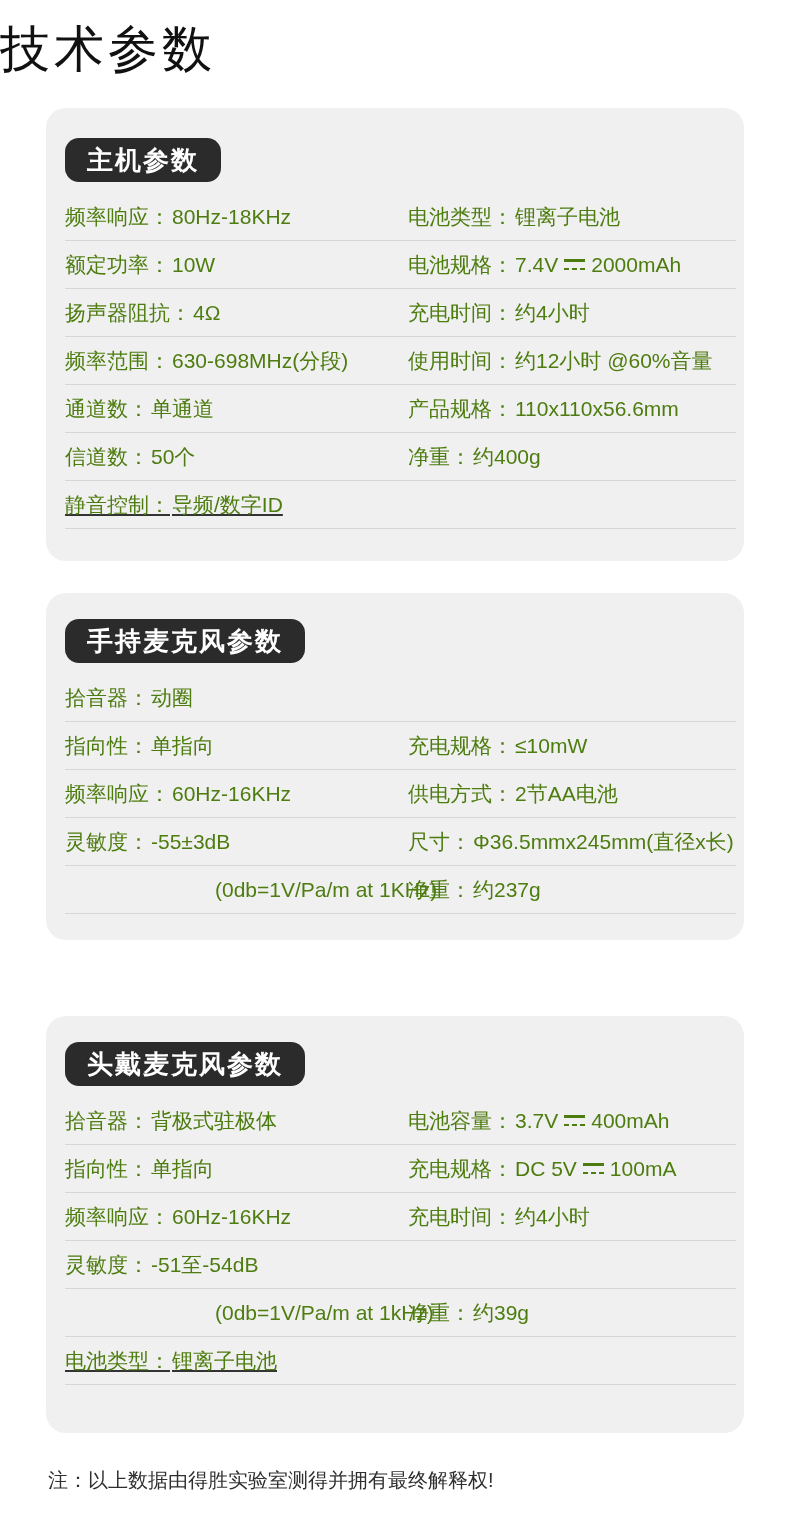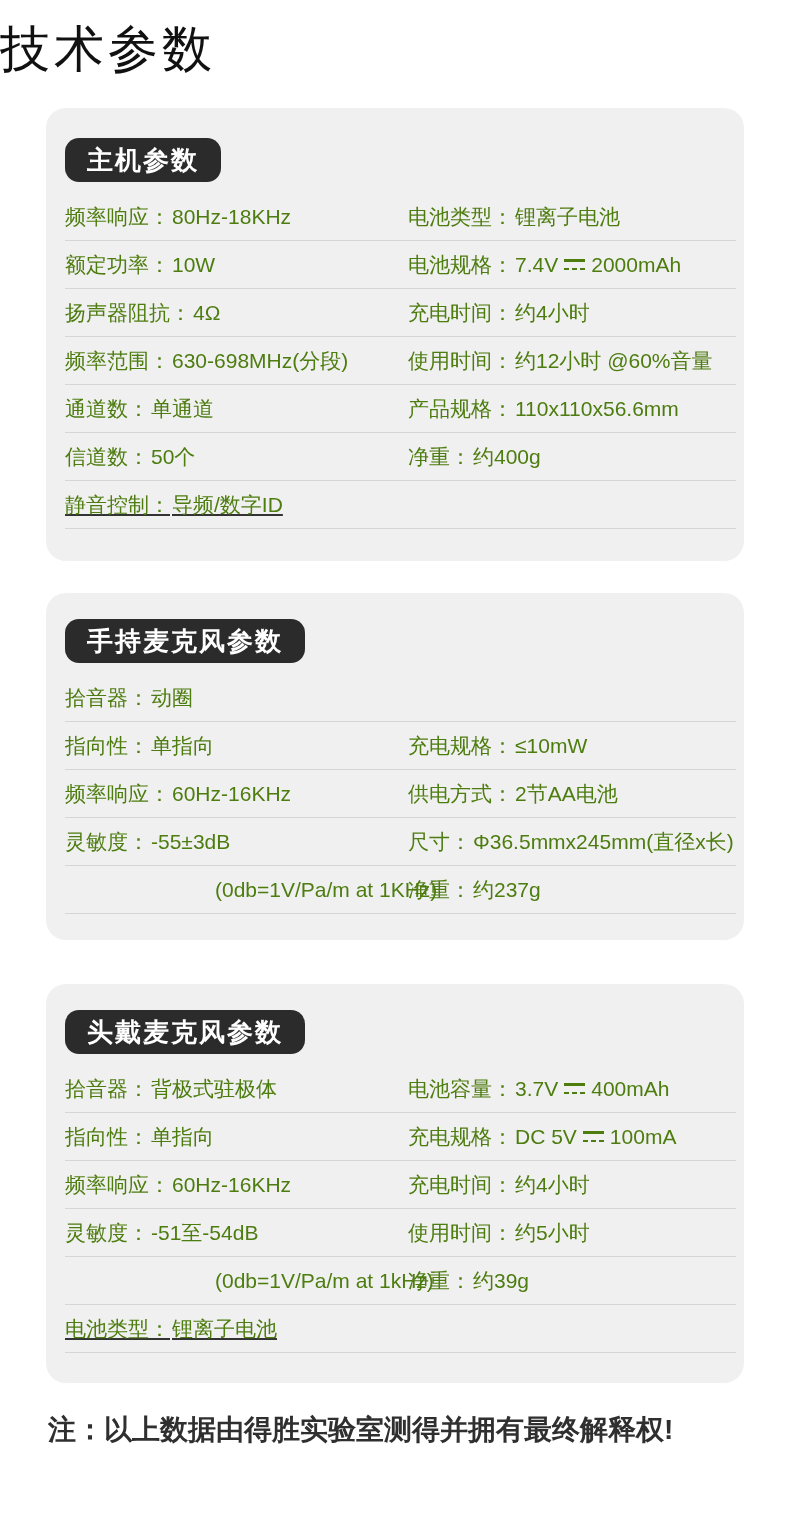--- a/index.html
+++ b/index.html
@@ -19,22 +19,22 @@
     margin-bottom:26px;
   }
 
   .card {
     background:#f0f0f0;
     border-radius:20px;
     margin:0 46px 32px 46px;
     padding:26px 8px 26px 19px;
   }
   .card.first { padding-top:30px; padding-bottom:32px; }
-  .card.last  { padding-bottom:30px; }
-  .card.mid   { margin-bottom:44px; }
+  .card.last  { padding-bottom:48px; }
+  .card.mid   { margin-bottom:76px; }
 
   .badge {
     display:inline-block;
     background:#2b2b2b; color:#ffffff;
     font-size:26px; font-weight:700; letter-spacing:2px;
     height:44px; line-height:44px;
     padding:0 22px;
     border-radius:14px;
     margin-bottom:11px;
   }
@@ -61,21 +61,21 @@
     vertical-align:middle;
     border-top:3px solid currentColor;
     background-image:linear-gradient(to right, currentColor 0 5px, transparent 5px 8px);
     background-size:8px 3px;
     background-repeat:repeat-x;
     background-position:0 6px;
   }
 
   .footnote {
     margin:18px 46px 0 48px;
-    font-size:28px; font-weight:700;
+    font-size:20px; font-weight:400;
     color:#2f2f2f;
     line-height:30px;
   }
 </style>
 </head>
 <body>
 
 <div class="page">
 
   <h1 class="page-title">技术参数</h1>
@@ -148,21 +148,20 @@
       <div class="row">
         <div class="cell"><span class="lab">指向性：</span><span class="val">单指向</span></div>
         <div class="cell"><span class="lab">充电规格：</span><span class="val">DC 5V<span class="dc"></span>100mA</span></div>
       </div>
       <div class="row">
         <div class="cell"><span class="lab">频率响应：</span><span class="val">60Hz-16KHz</span></div>
         <div class="cell"><span class="lab">充电时间：</span><span class="val">约4小时</span></div>
       </div>
       <div class="row">
         <div class="cell"><span class="lab">灵敏度：</span><span class="val">-51至-54dB</span></div>
-        <div class="cell"><span class="lab">使用时间：</span><span class="val">约5小时</span></div>
       </div>
       <div class="row">
         <div class="cell cont"><span class="val">(0db=1V/Pa/m at 1kHz)</span></div>
         <div class="cell"><span class="lab">净重：</span><span class="val">约39g</span></div>
       </div>
       <div class="row single">
         <div class="cell"><span class="lab">电池类型：</span><span class="val">锂离子电池</span></div>
       </div>
     </div>
   </section>

